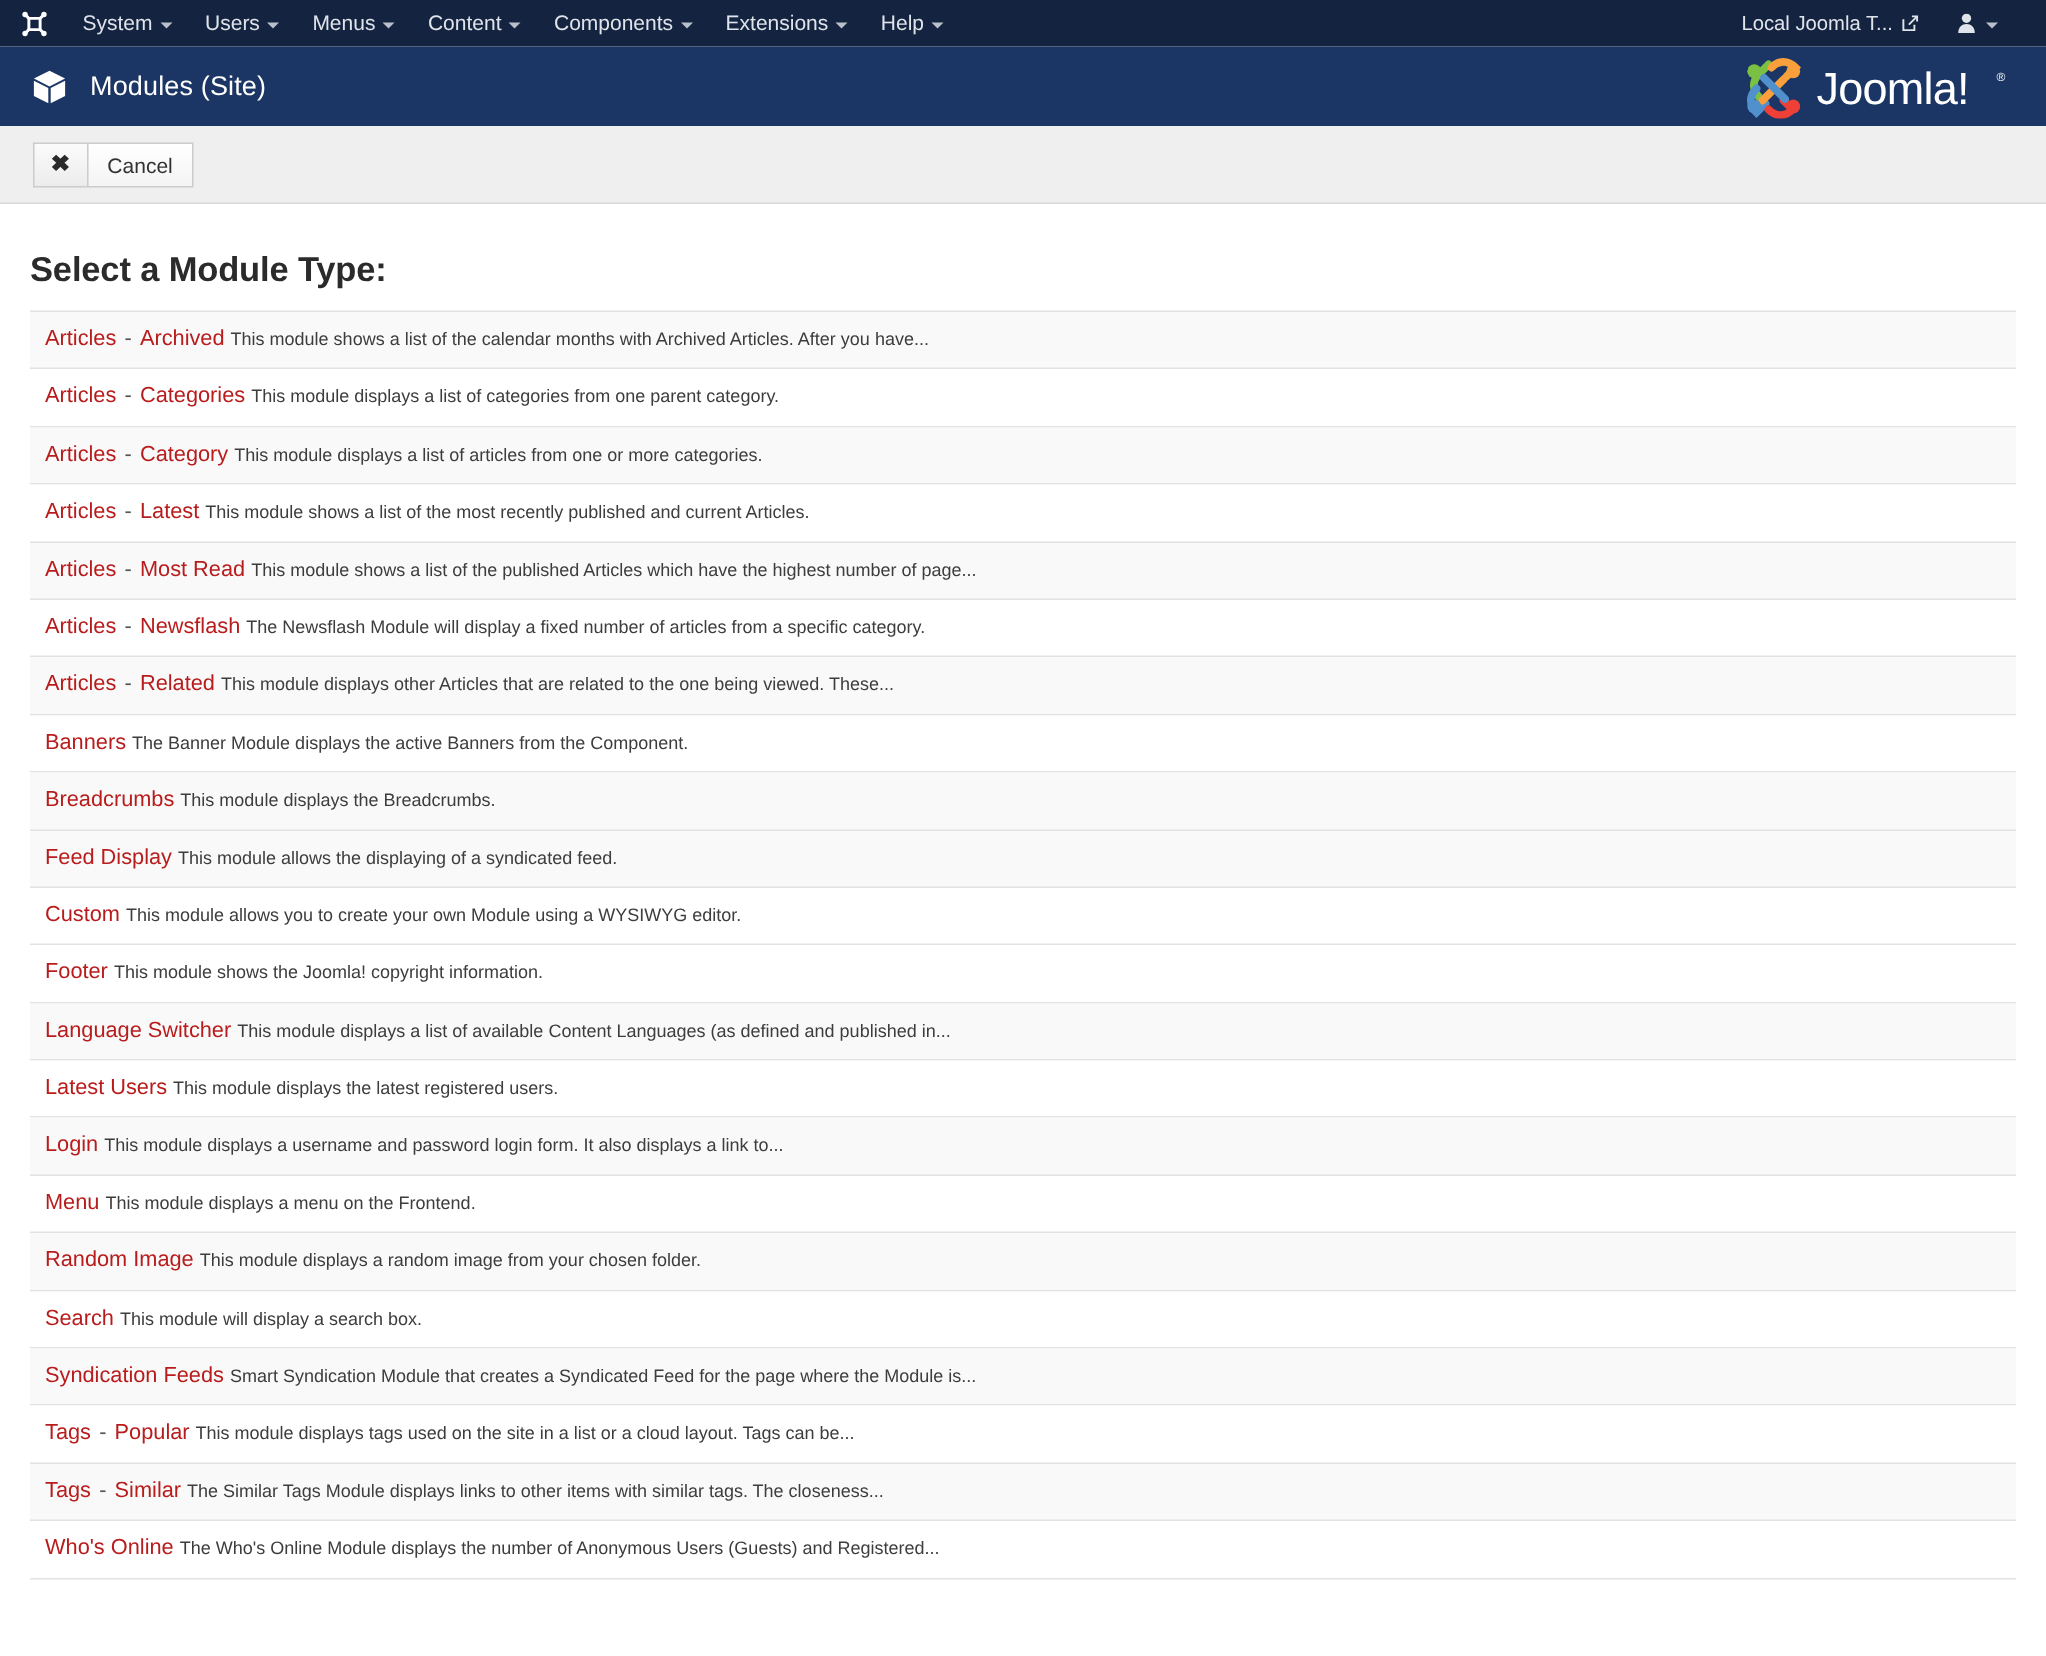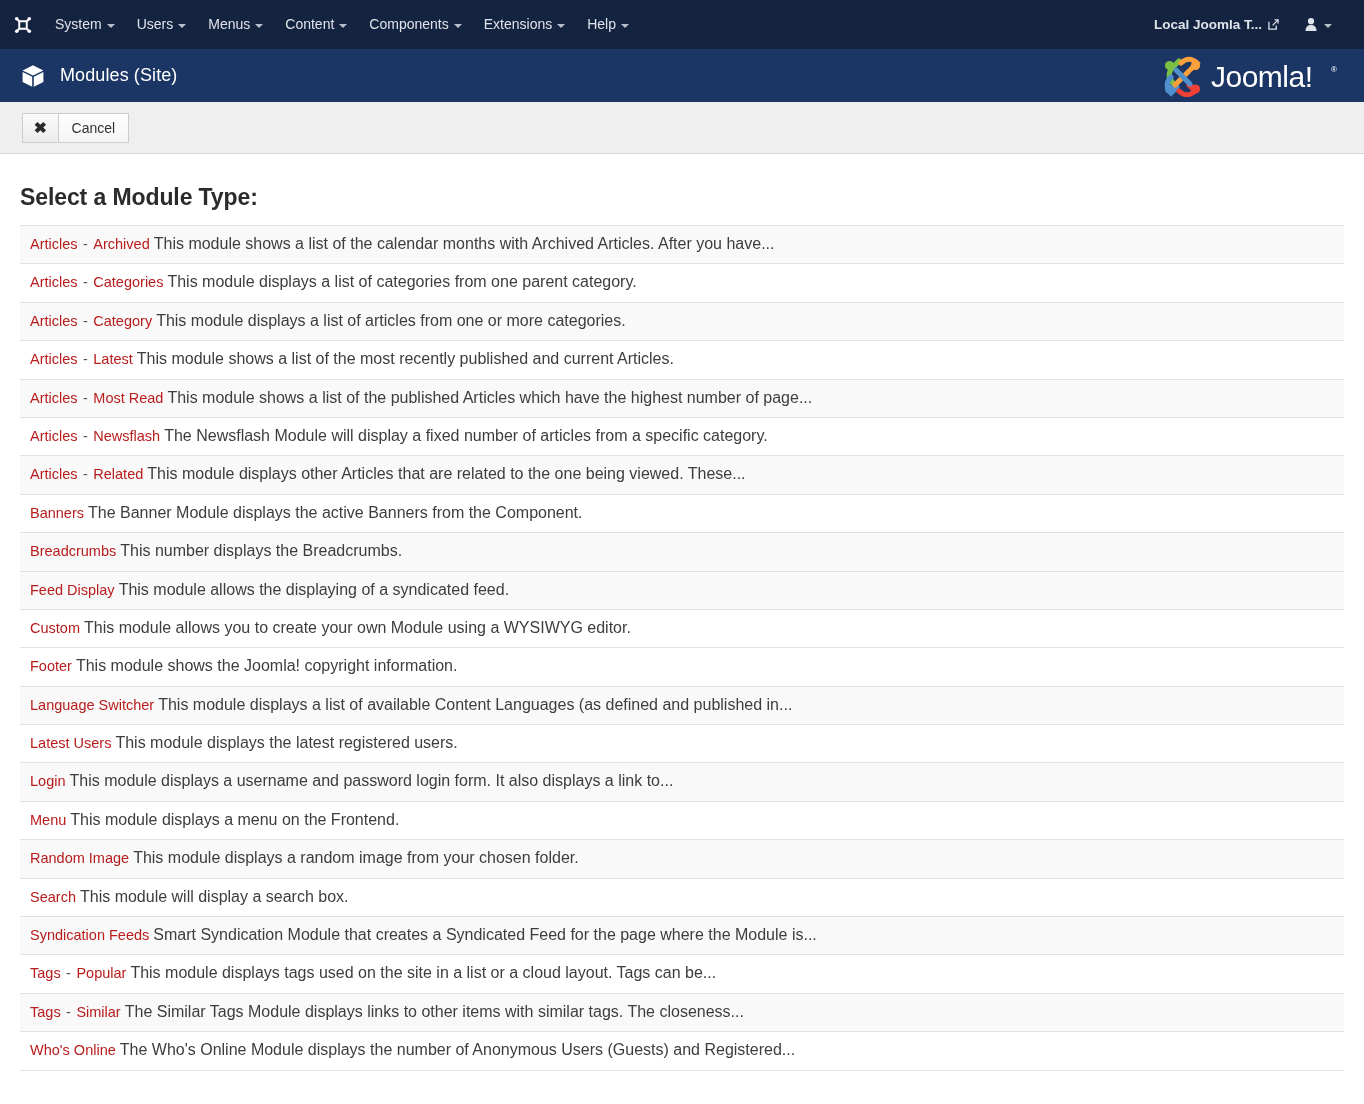--- a/index.html
+++ b/index.html
@@ -6,21 +6,21 @@
   html, body {
     margin: 0; padding: 0;
     width: 1364px; height: 1104px;
     background: #ffffff;
     font-family: "Liberation Sans", sans-serif;
     -webkit-font-smoothing: antialiased;
   }
 
   
   #topnav {
-    height: 49px;
+    height: 31px;
     background: #142440;
     display: flex;
     align-items: center;
     padding: 0 14px 0 14px;
     position: relative;
   }
   #brand-mark {
     width: 18px; height: 18px;
     margin-right: 12px;
     flex: 0 0 auto;
@@ -54,21 +54,20 @@
     padding-right: 6px;
   }
   #site-link {
     color: #dfe3ea;
     font-size: 13.5px;
     display: flex; align-items: center; gap: 6px;
     padding: 0 8px;
     line-height: 31px;
     cursor: pointer;
     white-space: nowrap;
-    font-weight: bold;
   }
   .ext-icon { width: 11px; height: 11px; display: block; }
   #user-menu {
     display: flex; align-items: center; gap: 7px;
     padding: 0 12px 0 14px;
     line-height: 31px;
     cursor: pointer;
   }
   .person-icon { width: 12px; height: 13px; display: block; }
 
@@ -159,21 +158,21 @@
     font-size: 14.5px;
     cursor: pointer;
   }
   .mod-sep {
     color: #555555;
     font-size: 14.5px;
     padding: 0 1px;
   }
   .mod-desc {
     color: #3d3d3d;
-    font-size: 16px;
+    font-size: 12px;
     margin-left: 4px;
   }
 </style>
 </head>
 <body>
 
 <div id="topnav">
 
   <svg id="brand-mark" viewBox="0 0 24 24" fill="none">
     <g stroke="#ffffff" stroke-width="2.6" stroke-linecap="round">
@@ -286,21 +285,21 @@
   <h1 id="select-heading">Select a Module Type:</h1>
   <div id="module-list">
       <div class="module-row odd"><span class="mod-title">Articles</span> <span class="mod-sep">-</span> <span class="mod-title">Archived</span><span class="mod-desc">This module shows a list of the calendar months with Archived Articles. After you have...</span></div>
       <div class="module-row even"><span class="mod-title">Articles</span> <span class="mod-sep">-</span> <span class="mod-title">Categories</span><span class="mod-desc">This module displays a list of categories from one parent category.</span></div>
       <div class="module-row odd"><span class="mod-title">Articles</span> <span class="mod-sep">-</span> <span class="mod-title">Category</span><span class="mod-desc">This module displays a list of articles from one or more categories.</span></div>
       <div class="module-row even"><span class="mod-title">Articles</span> <span class="mod-sep">-</span> <span class="mod-title">Latest</span><span class="mod-desc">This module shows a list of the most recently published and current Articles.</span></div>
       <div class="module-row odd"><span class="mod-title">Articles</span> <span class="mod-sep">-</span> <span class="mod-title">Most Read</span><span class="mod-desc">This module shows a list of the published Articles which have the highest number of page...</span></div>
       <div class="module-row even"><span class="mod-title">Articles</span> <span class="mod-sep">-</span> <span class="mod-title">Newsflash</span><span class="mod-desc">The Newsflash Module will display a fixed number of articles from a specific category.</span></div>
       <div class="module-row odd"><span class="mod-title">Articles</span> <span class="mod-sep">-</span> <span class="mod-title">Related</span><span class="mod-desc">This module displays other Articles that are related to the one being viewed. These...</span></div>
       <div class="module-row even"><span class="mod-title">Banners</span><span class="mod-desc">The Banner Module displays the active Banners from the Component.</span></div>
-      <div class="module-row odd"><span class="mod-title">Breadcrumbs</span><span class="mod-desc">This number displays the Breadcrumbs.</span></div>
+      <div class="module-row odd"><span class="mod-title">Breadcrumbs</span><span class="mod-desc">This module displays the Breadcrumbs.</span></div>
       <div class="module-row odd"><span class="mod-title">Feed Display</span><span class="mod-desc">This module allows the displaying of a syndicated feed.</span></div>
       <div class="module-row even"><span class="mod-title">Custom</span><span class="mod-desc">This module allows you to create your own Module using a WYSIWYG editor.</span></div>
       <div class="module-row even"><span class="mod-title">Footer</span><span class="mod-desc">This module shows the Joomla! copyright information.</span></div>
       <div class="module-row odd"><span class="mod-title">Language Switcher</span><span class="mod-desc">This module displays a list of available Content Languages (as defined and published in...</span></div>
       <div class="module-row even"><span class="mod-title">Latest Users</span><span class="mod-desc">This module displays the latest registered users.</span></div>
       <div class="module-row odd"><span class="mod-title">Login</span><span class="mod-desc">This module displays a username and password login form. It also displays a link to...</span></div>
       <div class="module-row even"><span class="mod-title">Menu</span><span class="mod-desc">This module displays a menu on the Frontend.</span></div>
       <div class="module-row odd"><span class="mod-title">Random Image</span><span class="mod-desc">This module displays a random image from your chosen folder.</span></div>
       <div class="module-row even"><span class="mod-title">Search</span><span class="mod-desc">This module will display a search box.</span></div>
       <div class="module-row odd"><span class="mod-title">Syndication Feeds</span><span class="mod-desc">Smart Syndication Module that creates a Syndicated Feed for the page where the Module is...</span></div>

